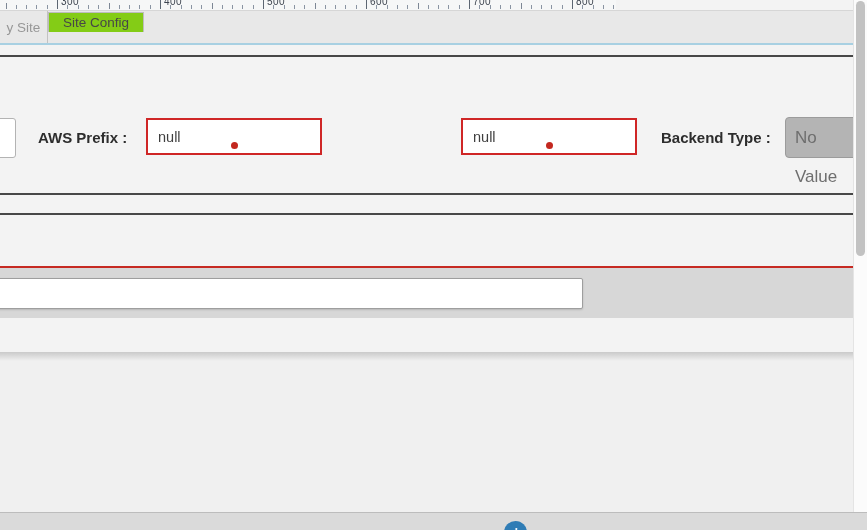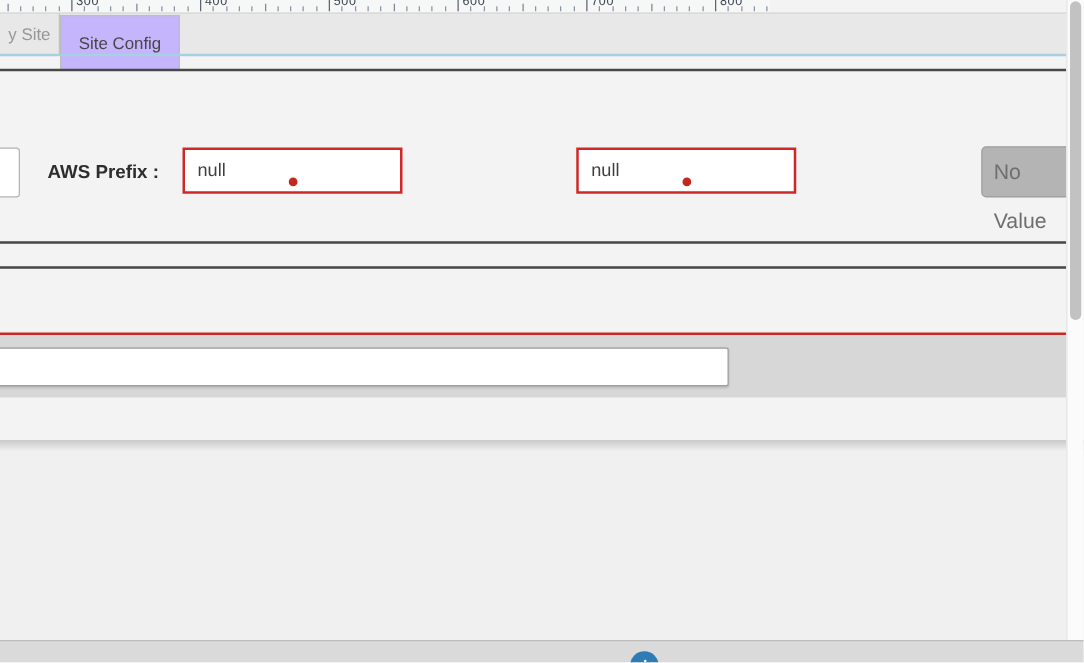--- a/index.html
+++ b/index.html
@@ -11,21 +11,21 @@
   .ruler { position:absolute; left:0; top:0; width:616px; height:10px; background:#f6f7f7; }
   .tick { position:absolute; bottom:1px; width:1px; height:4px; background:#8a94a2; }
   .tick.med { height:6px; background:#7d8795; }
   .tick.major { height:10px; background:#5c6672; }
   .rlabel { position:absolute; top:-4px; font-size:10px; color:#3e4550; letter-spacing:.5px; }
 
   
   .tabbar { position:absolute; left:0; top:10px; width:853px; height:33px; background:#e8e8e8; border-top:1px solid #d6d6d6; }
   .tab { position:absolute; top:0; height:33px; font-size:13.5px; display:flex; align-items:center; justify-content:center; cursor:pointer; }
   .tab-inactive { left:0; width:48px; color:#979797; border-right:1px solid #c2c2c2; }
-  .tab-active { left:48px; width:96px; top:1px; height:44px; background:#c4b5fd; border:1px solid #bdbdbd; border-bottom:none; color:#474747; }
+  .tab-active { left:48px; width:96px; top:1px; height:20px; background:#84cc16; border:1px solid #bdbdbd; border-bottom:none; color:#474747; }
 
   .blue-line { position:absolute; left:0; top:43px; width:853px; height:2px; background:#a8d0e2; }
   .dark-line { position:absolute; left:0; width:853px; height:2px; background:#474747; }
   .line-a { top:55px; } .line-b { top:193px; } .line-c { top:213px; }
   .red-line { position:absolute; left:0; top:266px; width:853px; height:2px; background:#c62a22; }
 
   
   .partial-input { position:absolute; left:-30px; top:118px; width:46px; height:40px; background:#fff; border:1px solid #b3b3b3; border-radius:3px; }
   .flabel { position:absolute; top:118px; height:40px; line-height:40px; font-weight:bold; font-size:15px; color:#2d2d2d; white-space:nowrap;text-align:right; }
   .lab-prefix { left:38px; } .lab-region { left:346px; } .lab-backend { left:661px; }
@@ -141,20 +141,21 @@
   <div class="err-box box-prefix">
     <input type="text" value="null" style="">
     <div class="err-dot"></div>
   </div>
 
   <div class="err-box box-region">
     <input type="text" value="null" style="">
     <div class="err-dot"></div>
   </div>
 
+  <div class="flabel lab-backend">Backend Type :</div>
   <div class="novalue">No Value</div>
 
   <div class="dark-line line-b"></div>
   <div class="dark-line line-c"></div>
   <div class="red-line"></div>
 
   <div class="gray-band"></div>
   <input class="wide-input" type="text" value="" style="">
 
   <div class="lower-area"></div>

